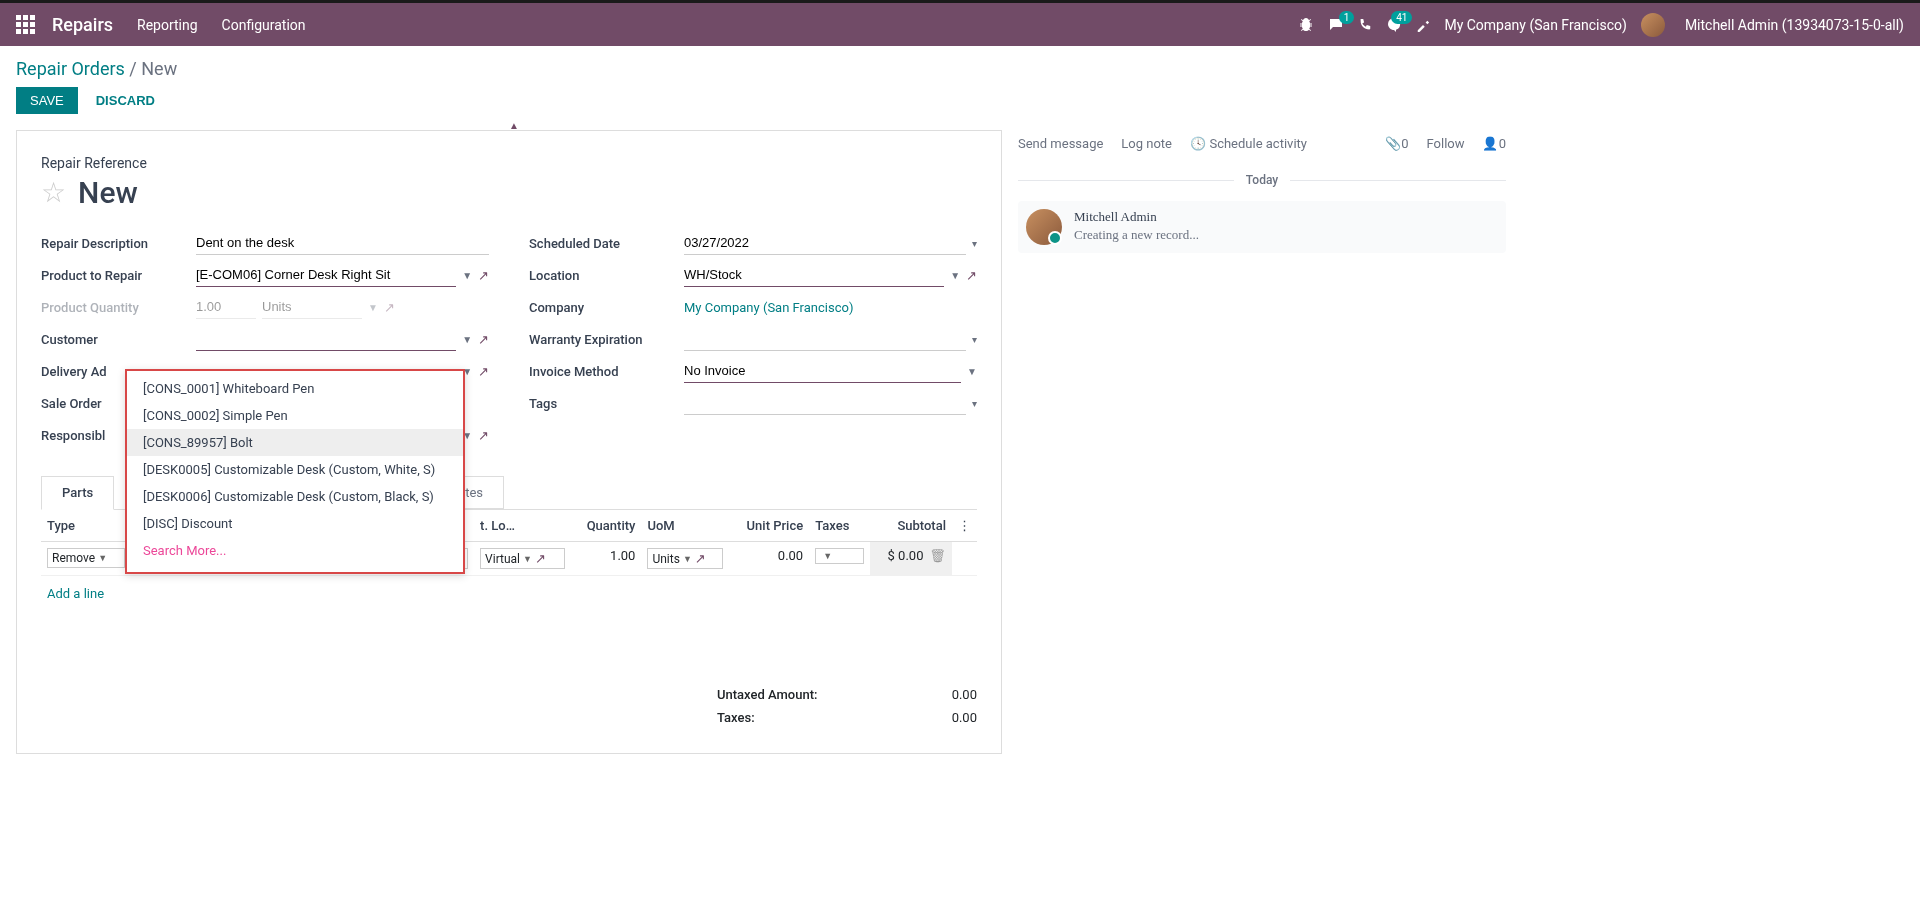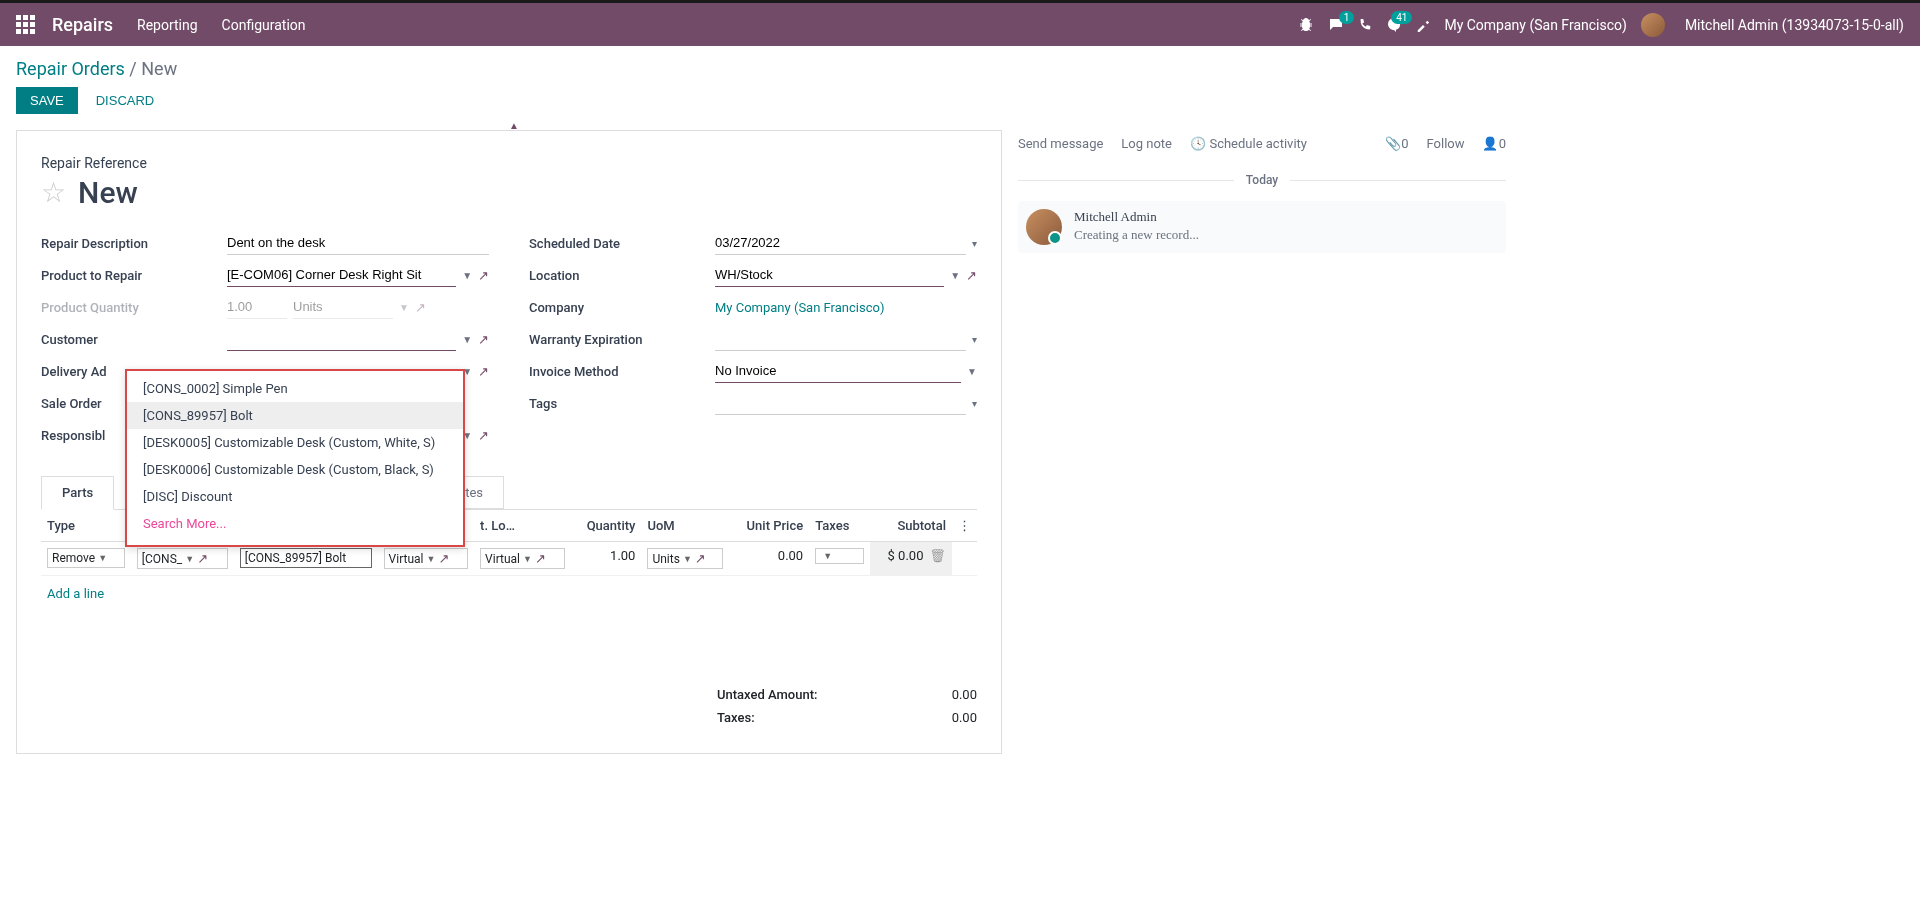--- a/index.html
+++ b/index.html
@@ -15,34 +15,34 @@
 .badge { background: #00a09d; color: #fff; border-radius: 10px; font-size: 10px; padding: 1px 5px; position: absolute; top: -6px; right: -10px; }
 .nav-company { cursor: pointer; }
 .nav-user { display: flex; align-items: center; gap: 20px; cursor: pointer; }
 .avatar-sm { width: 24px; height: 24px; border-radius: 50%; background: linear-gradient(135deg, #c89060, #8b5a3c); }
 
 .breadcrumb-bar { padding: 12px 16px 0; }
 .breadcrumb { font-size: 18px; color: #6B7280; }
 .breadcrumb a { color: #017e84; text-decoration: none; }
 .action-bar { padding: 8px 16px; display: flex; gap: 4px; }
 .btn-save { background: #017e84; color: #fff; border: none; padding: 6px 14px; font-size: 13px; font-weight: 500; cursor: pointer; }
-.btn-discard { background: transparent; color: #017e84; border: none; padding: 6px 14px; font-size: 13px; font-weight: 400; cursor: pointer; }
+.btn-discard { background: transparent; color: #017e84; border: none; padding: 6px 14px; font-size: 13px; font-weight: 700; cursor: pointer; }
 
 .main-container { display: flex; }
 .form-sheet { flex: 1; margin: 8px 0 0 16px; border: 1px solid #ddd; background: #fff; padding: 24px; position: relative; max-width: 986px; }
 
 .sheet-title-row { margin-bottom: 18px; }
 .sheet-ref-label { font-size: 14px; color: #374151; margin-bottom: 4px; }
 .sheet-title { display: flex; align-items: center; gap: 12px; }
 .star-icon { font-size: 28px; color: #ccc; cursor: pointer; }
 .sheet-title h1 { font-size: 30px; font-weight: 500; color: #374151; }
 
 .form-columns { display: flex; gap: 40px; }
 .form-col { flex: 1; }
-.form-row { display: flex; align-items: center; min-height: 30px; margin-bottom: 2px; position: relative; gap: 31px; }
+.form-row { display: flex; align-items: center; min-height: 30px; margin-bottom: 2px; position: relative; }
 .form-label { width: 155px; font-size: 13px; color: #374151; font-weight: 500; }
 .form-field { flex: 1; display: flex; align-items: center; gap: 6px; position: relative; }
 .form-input { border: none; border-bottom: 1px solid #ccc; padding: 4px 0; font-size: 13px; width: 100%; background: transparent; }
 .form-input.required { border-bottom: 1px solid #714B67; }
 .caret { color: #6B7280; font-size: 10px; cursor: pointer; }
 .ext-link { color: #714B67; cursor: pointer; font-size: 13px; }
 .form-link { color: #017e84; cursor: pointer; }
 
 .dropdown-menu { position: absolute; top: 238px; left: 108px; width: 340px; background: #fff; border: 2px solid #d84848; z-index: 100; padding: 4px 0; box-shadow: 0 2px 8px rgba(0,0,0,0.15); }
 .dropdown-item { padding: 6px 16px; font-size: 13px; cursor: pointer; color: #374151; }
@@ -259,20 +259,21 @@
         <div class="form-label">Tags</div>
         <div class="form-field">
           <input class="form-input" style="">
           <span class="caret">▾</span>
         </div>
       </div>
     </div>
   </div>
 
   <div class="dropdown-menu">
+    <div class="dropdown-item">[CONS_0001] Whiteboard Pen</div>
     <div class="dropdown-item">[CONS_0002] Simple Pen</div>
     <div class="dropdown-item highlighted">[CONS_89957] Bolt</div>
     <div class="dropdown-item">[DESK0005] Customizable Desk (Custom, White, S)</div>
     <div class="dropdown-item">[DESK0006] Customizable Desk (Custom, Black, S)</div>
     <div class="dropdown-item">[DISC] Discount</div>
     <div class="dropdown-search">Search More...</div>
   </div>
 
   <div class="tabs">
     <div class="tab active">Parts</div>

